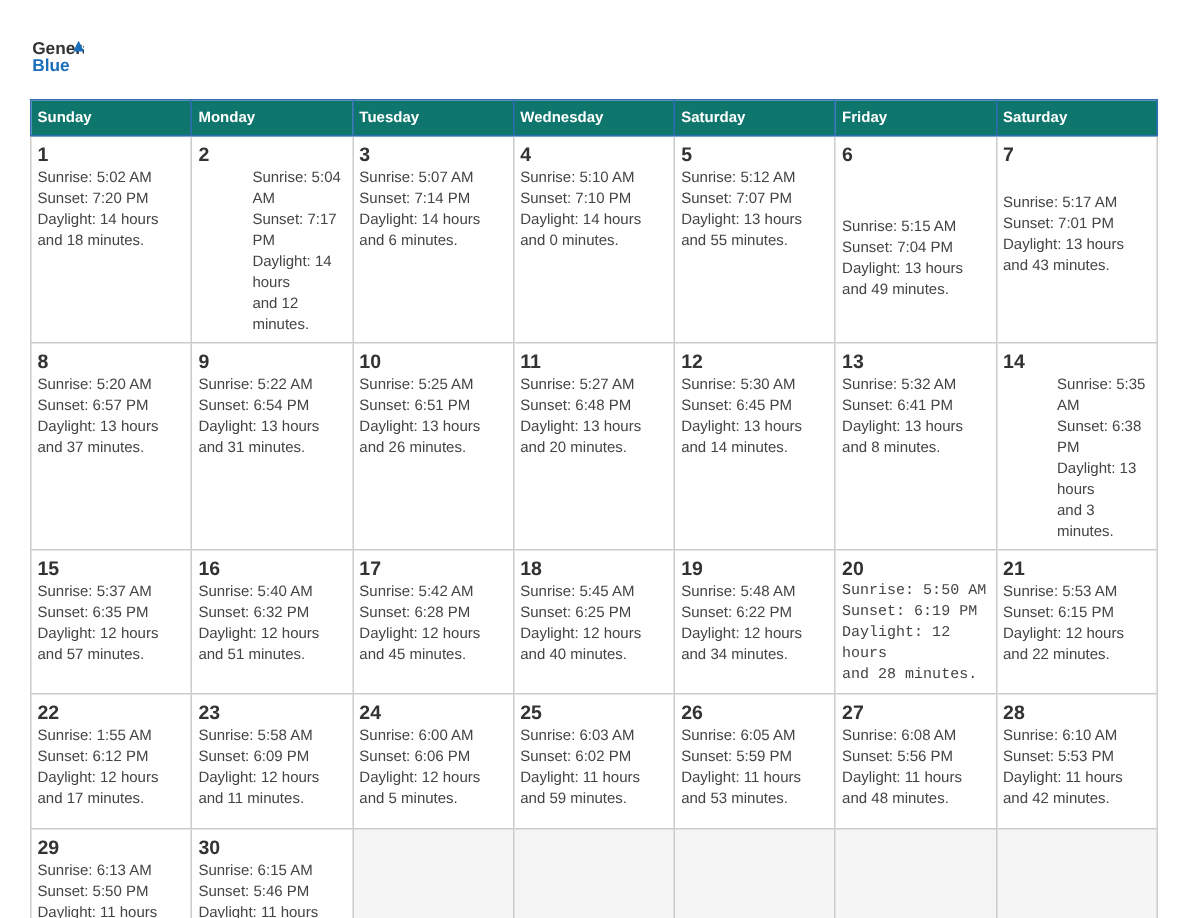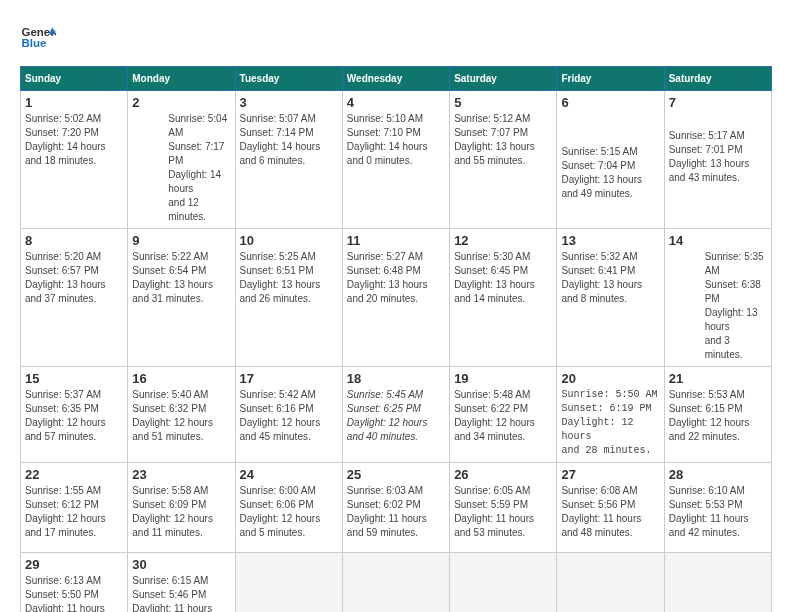--- a/index.html
+++ b/index.html
@@ -218,27 +218,27 @@
         <td>
           <span class="day-num">16</span>
           <div class="day-info" style="white-space: pre-line;">Sunrise: 5:40 AM
 Sunset: 6:32 PM
 Daylight: 12 hours
 and 51 minutes.</div>
         </td>
         <td>
           <span class="day-num">17</span>
           <div class="day-info" style="white-space: pre-line;">Sunrise: 5:42 AM
-Sunset: 6:16 PM
+Sunset: 6:28 PM
 Daylight: 12 hours
 and 45 minutes.</div>
         </td>
         <td>
           <span class="day-num">18</span>
-          <div class="day-info" style="white-space: pre-line; font-style: italic;">Sunrise: 5:45 AM
+          <div class="day-info" style="white-space: pre-line;">Sunrise: 5:45 AM
 Sunset: 6:25 PM
 Daylight: 12 hours
 and 40 minutes.</div>
         </td>
         <td>
           <span class="day-num">19</span>
           <div class="day-info" style="white-space: pre-line;">Sunrise: 5:48 AM
 Sunset: 6:22 PM
 Daylight: 12 hours
 and 34 minutes.</div>

